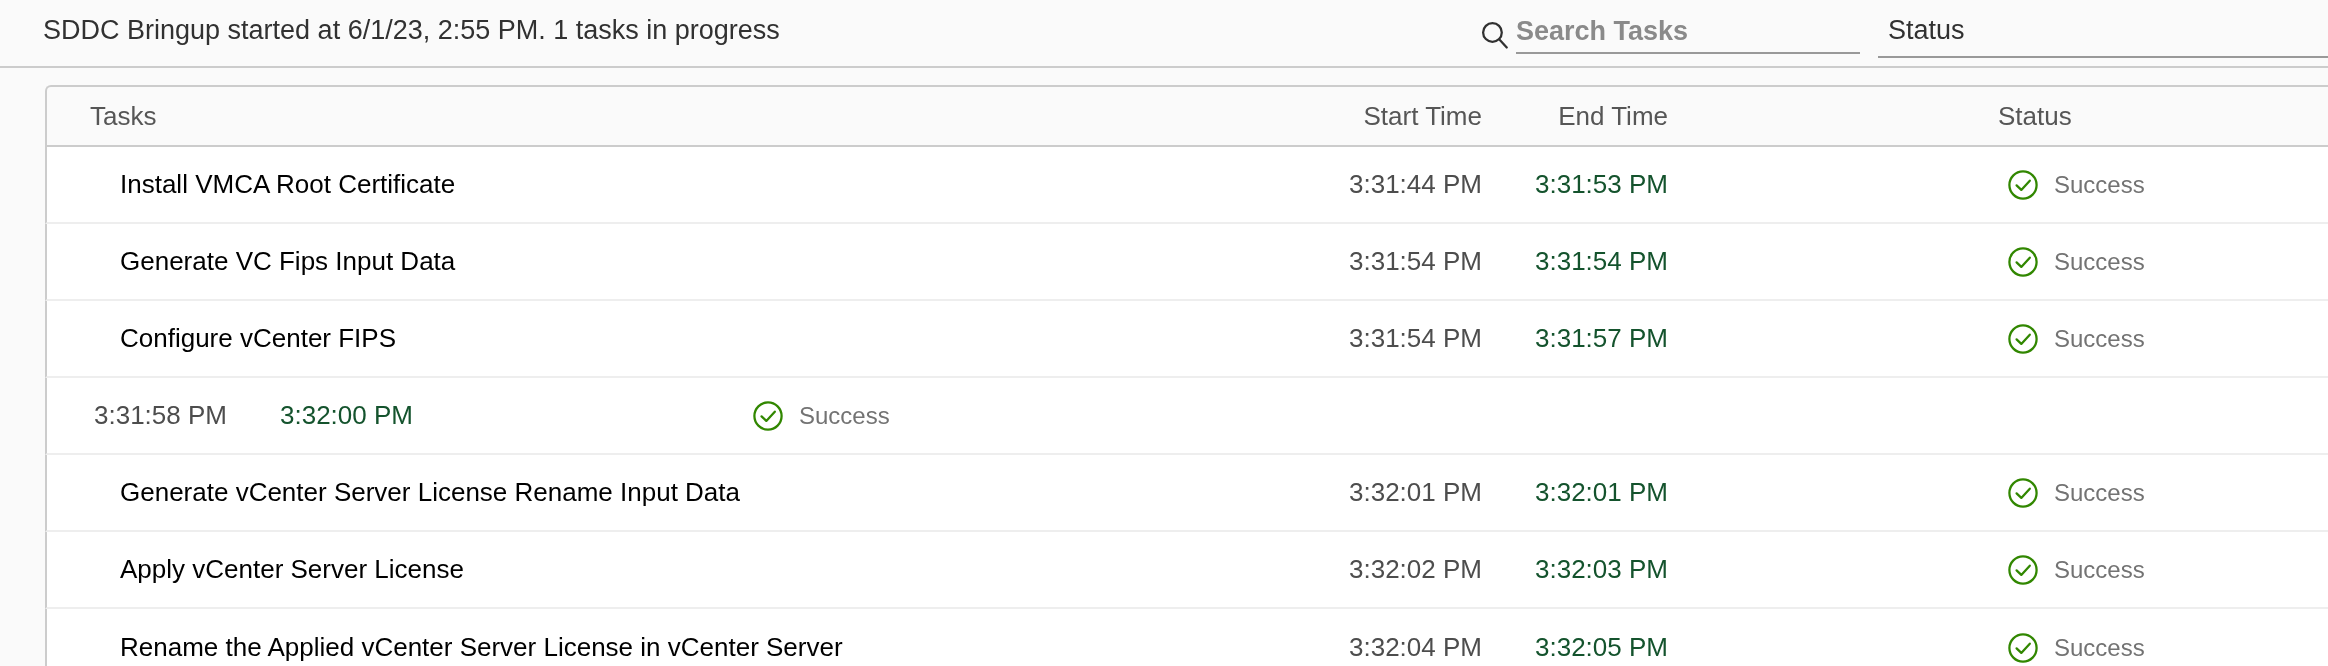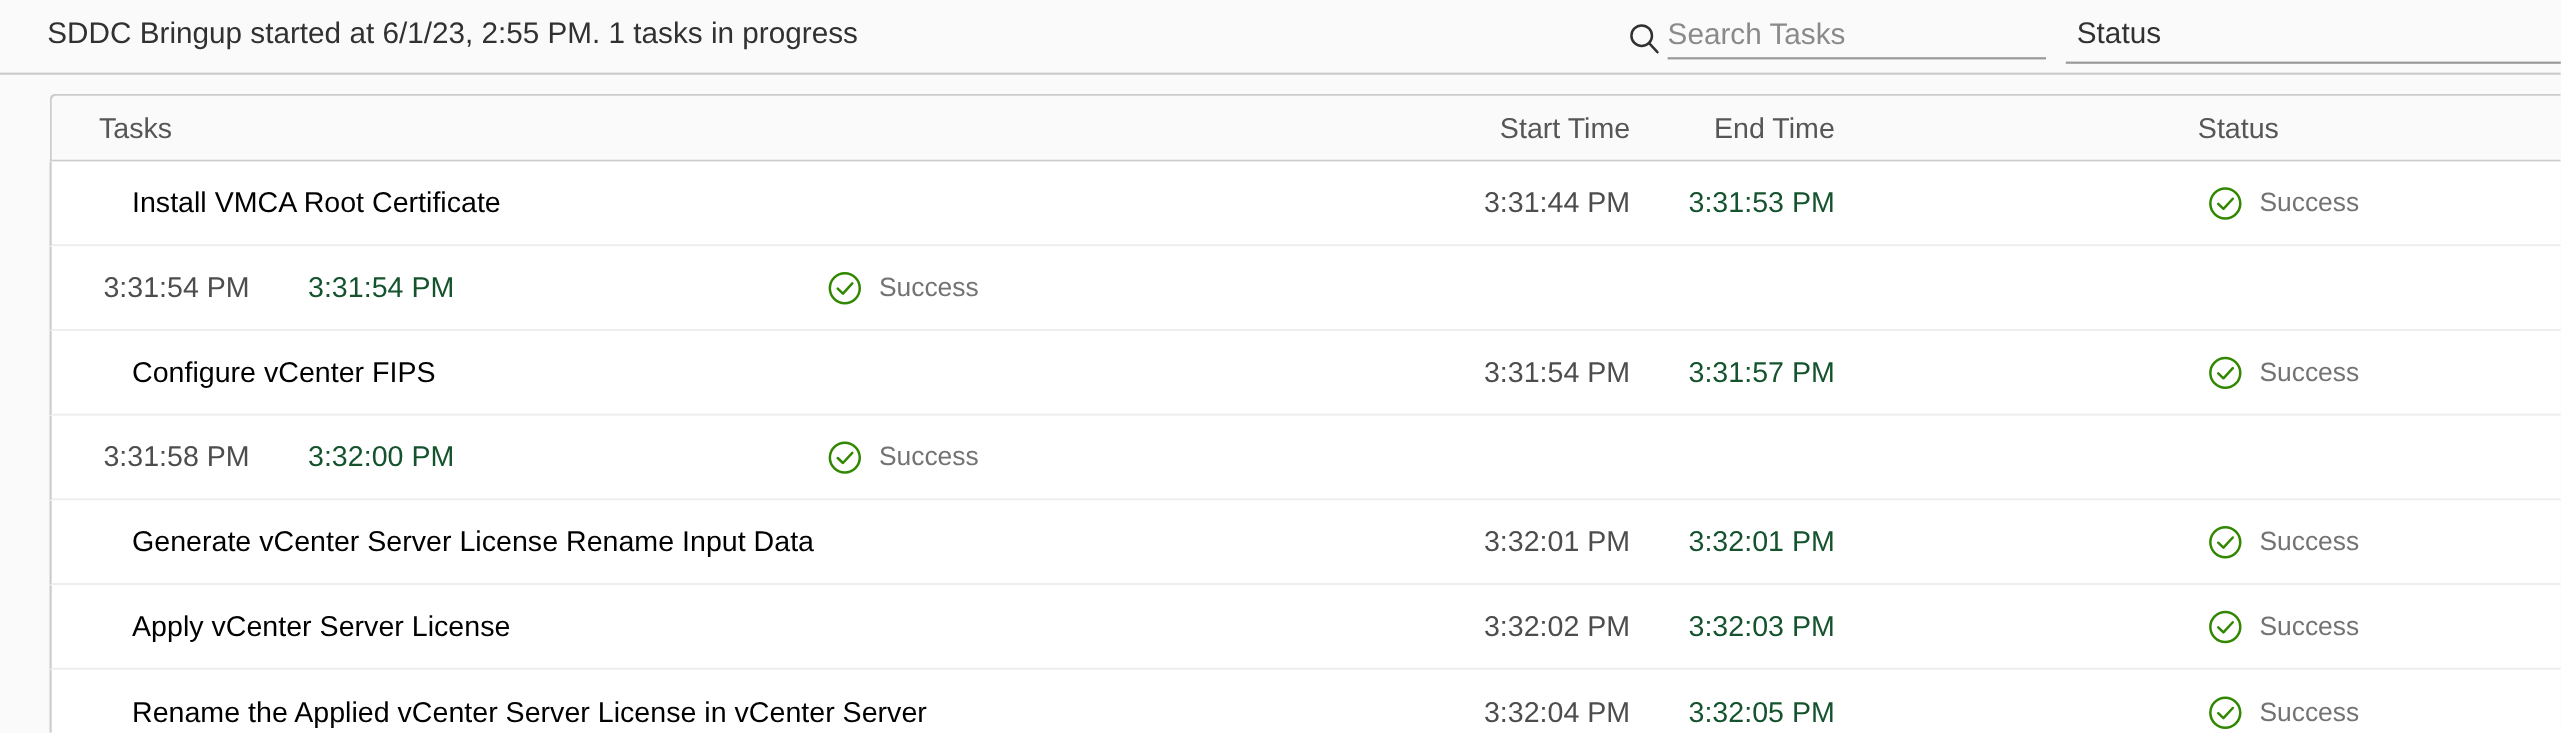--- a/index.html
+++ b/index.html
@@ -66,20 +66,21 @@
     height: 44px;
     border: none;
     border-bottom: 2px solid #999999;
     background: transparent;
     font-family: "Liberation Sans", "DejaVu Sans", sans-serif;
     font-size: 27px;
     color: #313131;
     outline: none;
     padding: 0;
     box-sizing: border-box;
+    font-weight: bold;
   }
   .search-input::placeholder {
     color: #8a8a8a;
     opacity: 1;
   }
 
   
   .status-filter {
     position: absolute;
     left: 1878px;
@@ -241,20 +242,21 @@
         <svg viewBox="0 0 36 36" width="34" height="34" fill="none" stroke="#318700" stroke-width="2.4" stroke-linecap="round" stroke-linejoin="round">
           <circle cx="18" cy="18" r="14.4"></circle>
           <polyline points="11.2,18.4 16.2,23.2 25.2,13.4"></polyline>
         </svg>
       </span>
       <span class="status-cell-text">Success</span>
     </div>
   </div>
 
   <div class="trow">
+    <div class="c-task">Generate VC Fips Input Data</div>
     <div class="c-start">3:31:54 PM</div>
     <div class="c-end">3:31:54 PM</div>
     <div class="c-status">
       <span class="status-cell-icon">
         <svg viewBox="0 0 36 36" width="34" height="34" fill="none" stroke="#318700" stroke-width="2.4" stroke-linecap="round" stroke-linejoin="round">
           <circle cx="18" cy="18" r="14.4"></circle>
           <polyline points="11.2,18.4 16.2,23.2 25.2,13.4"></polyline>
         </svg>
       </span>
       <span class="status-cell-text">Success</span>

